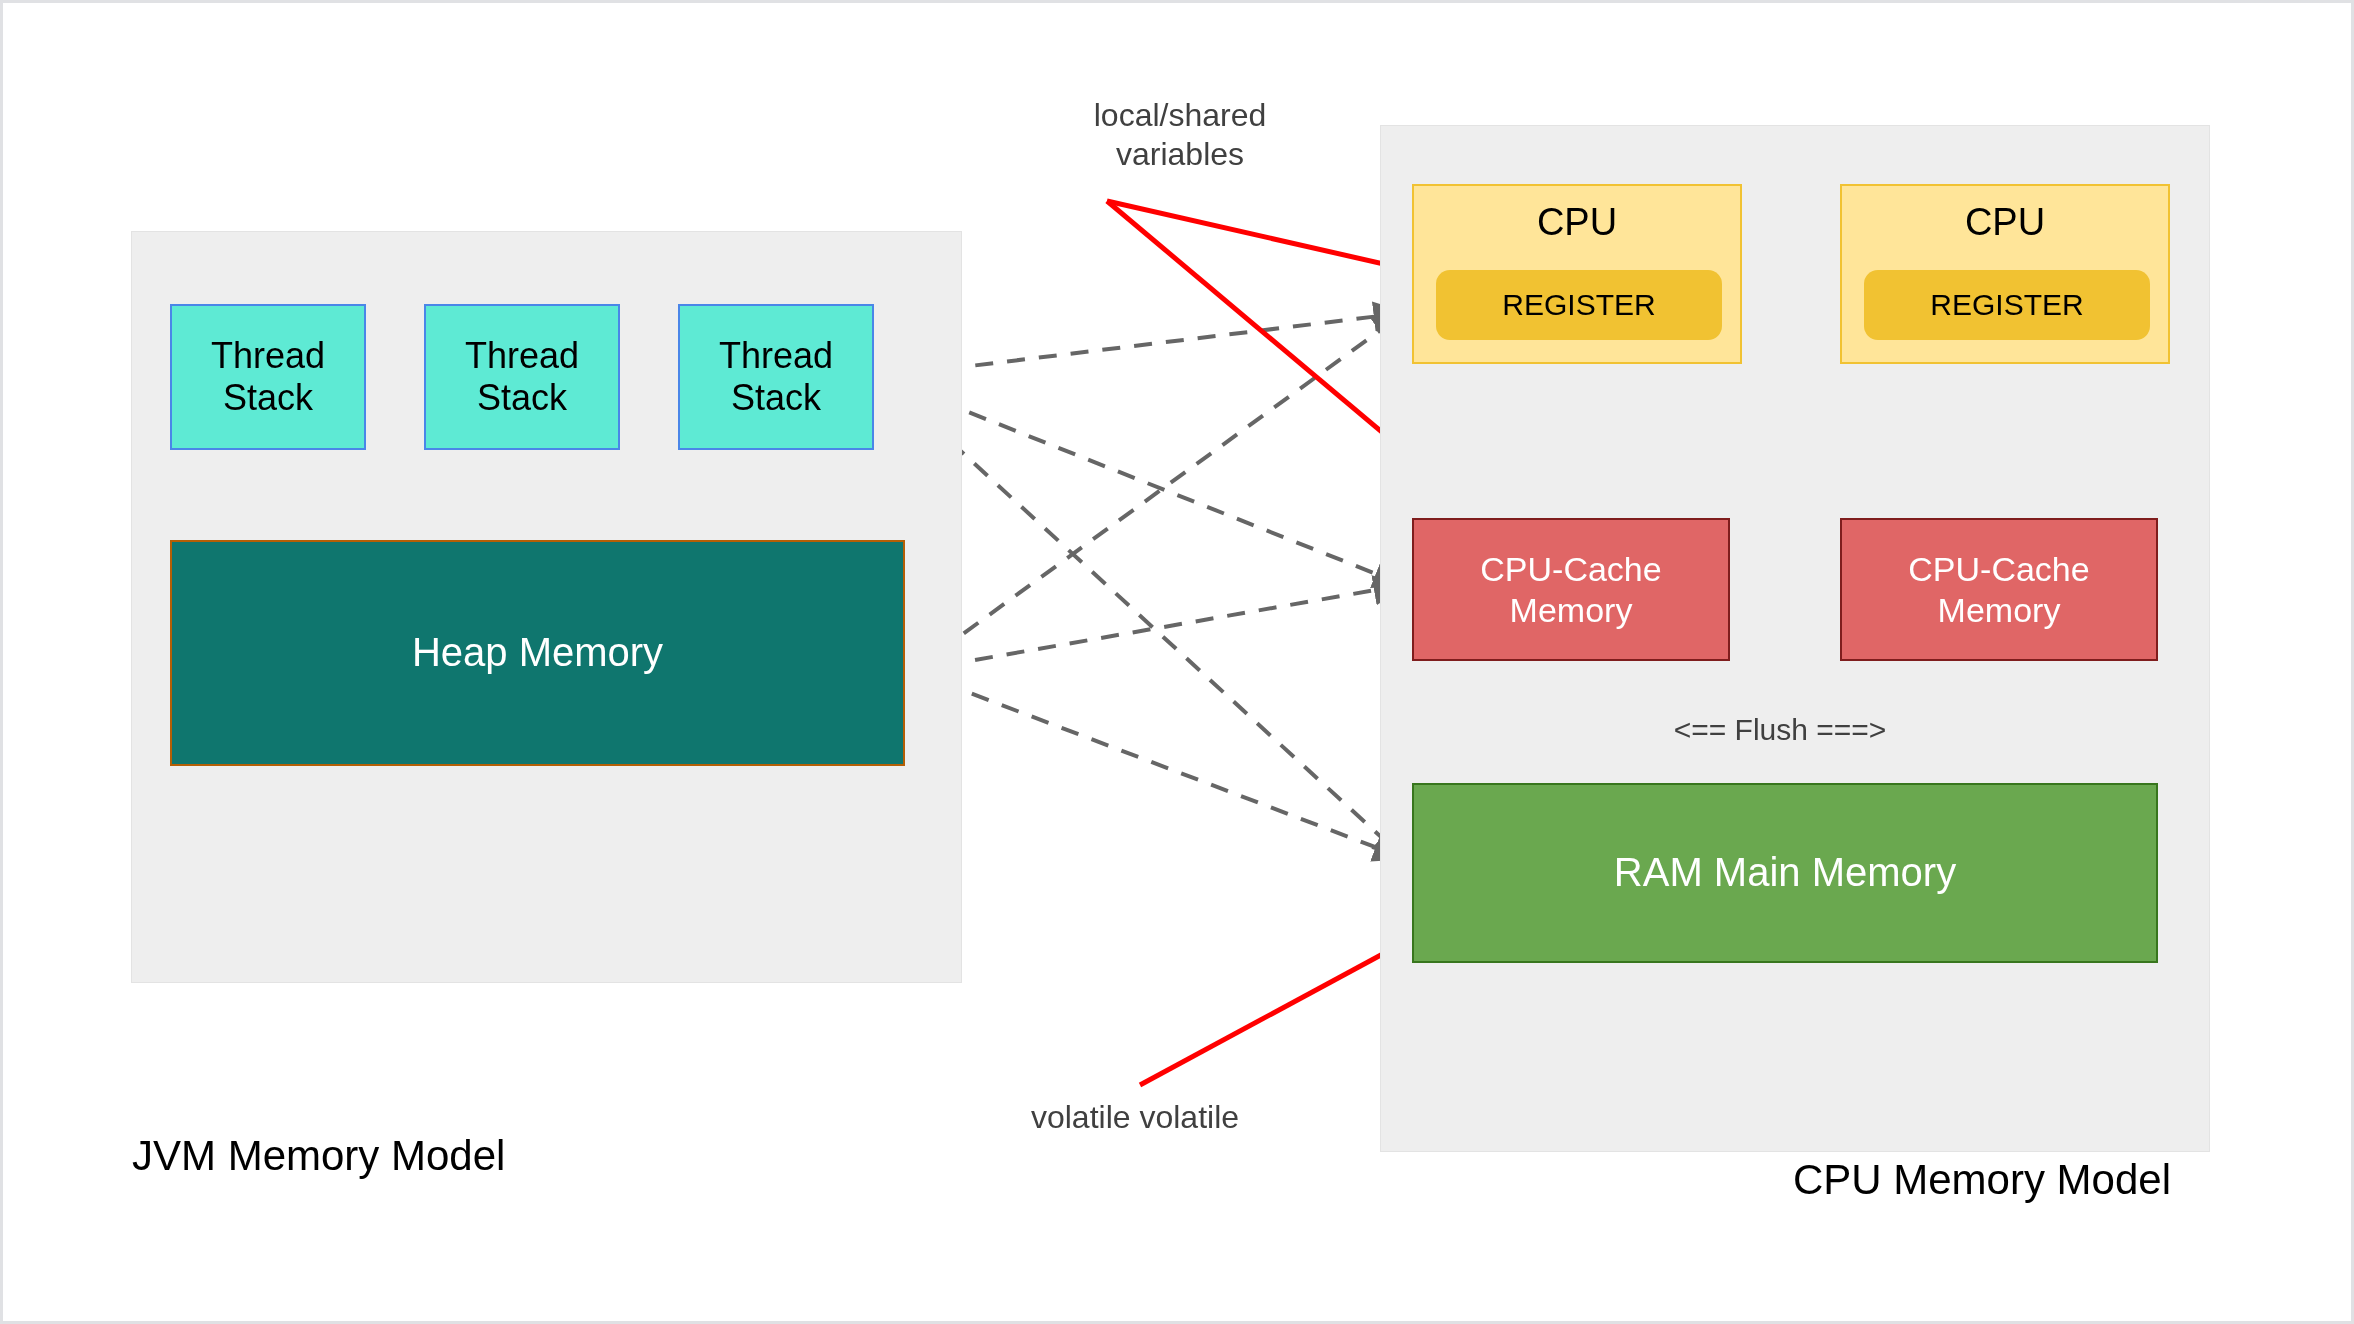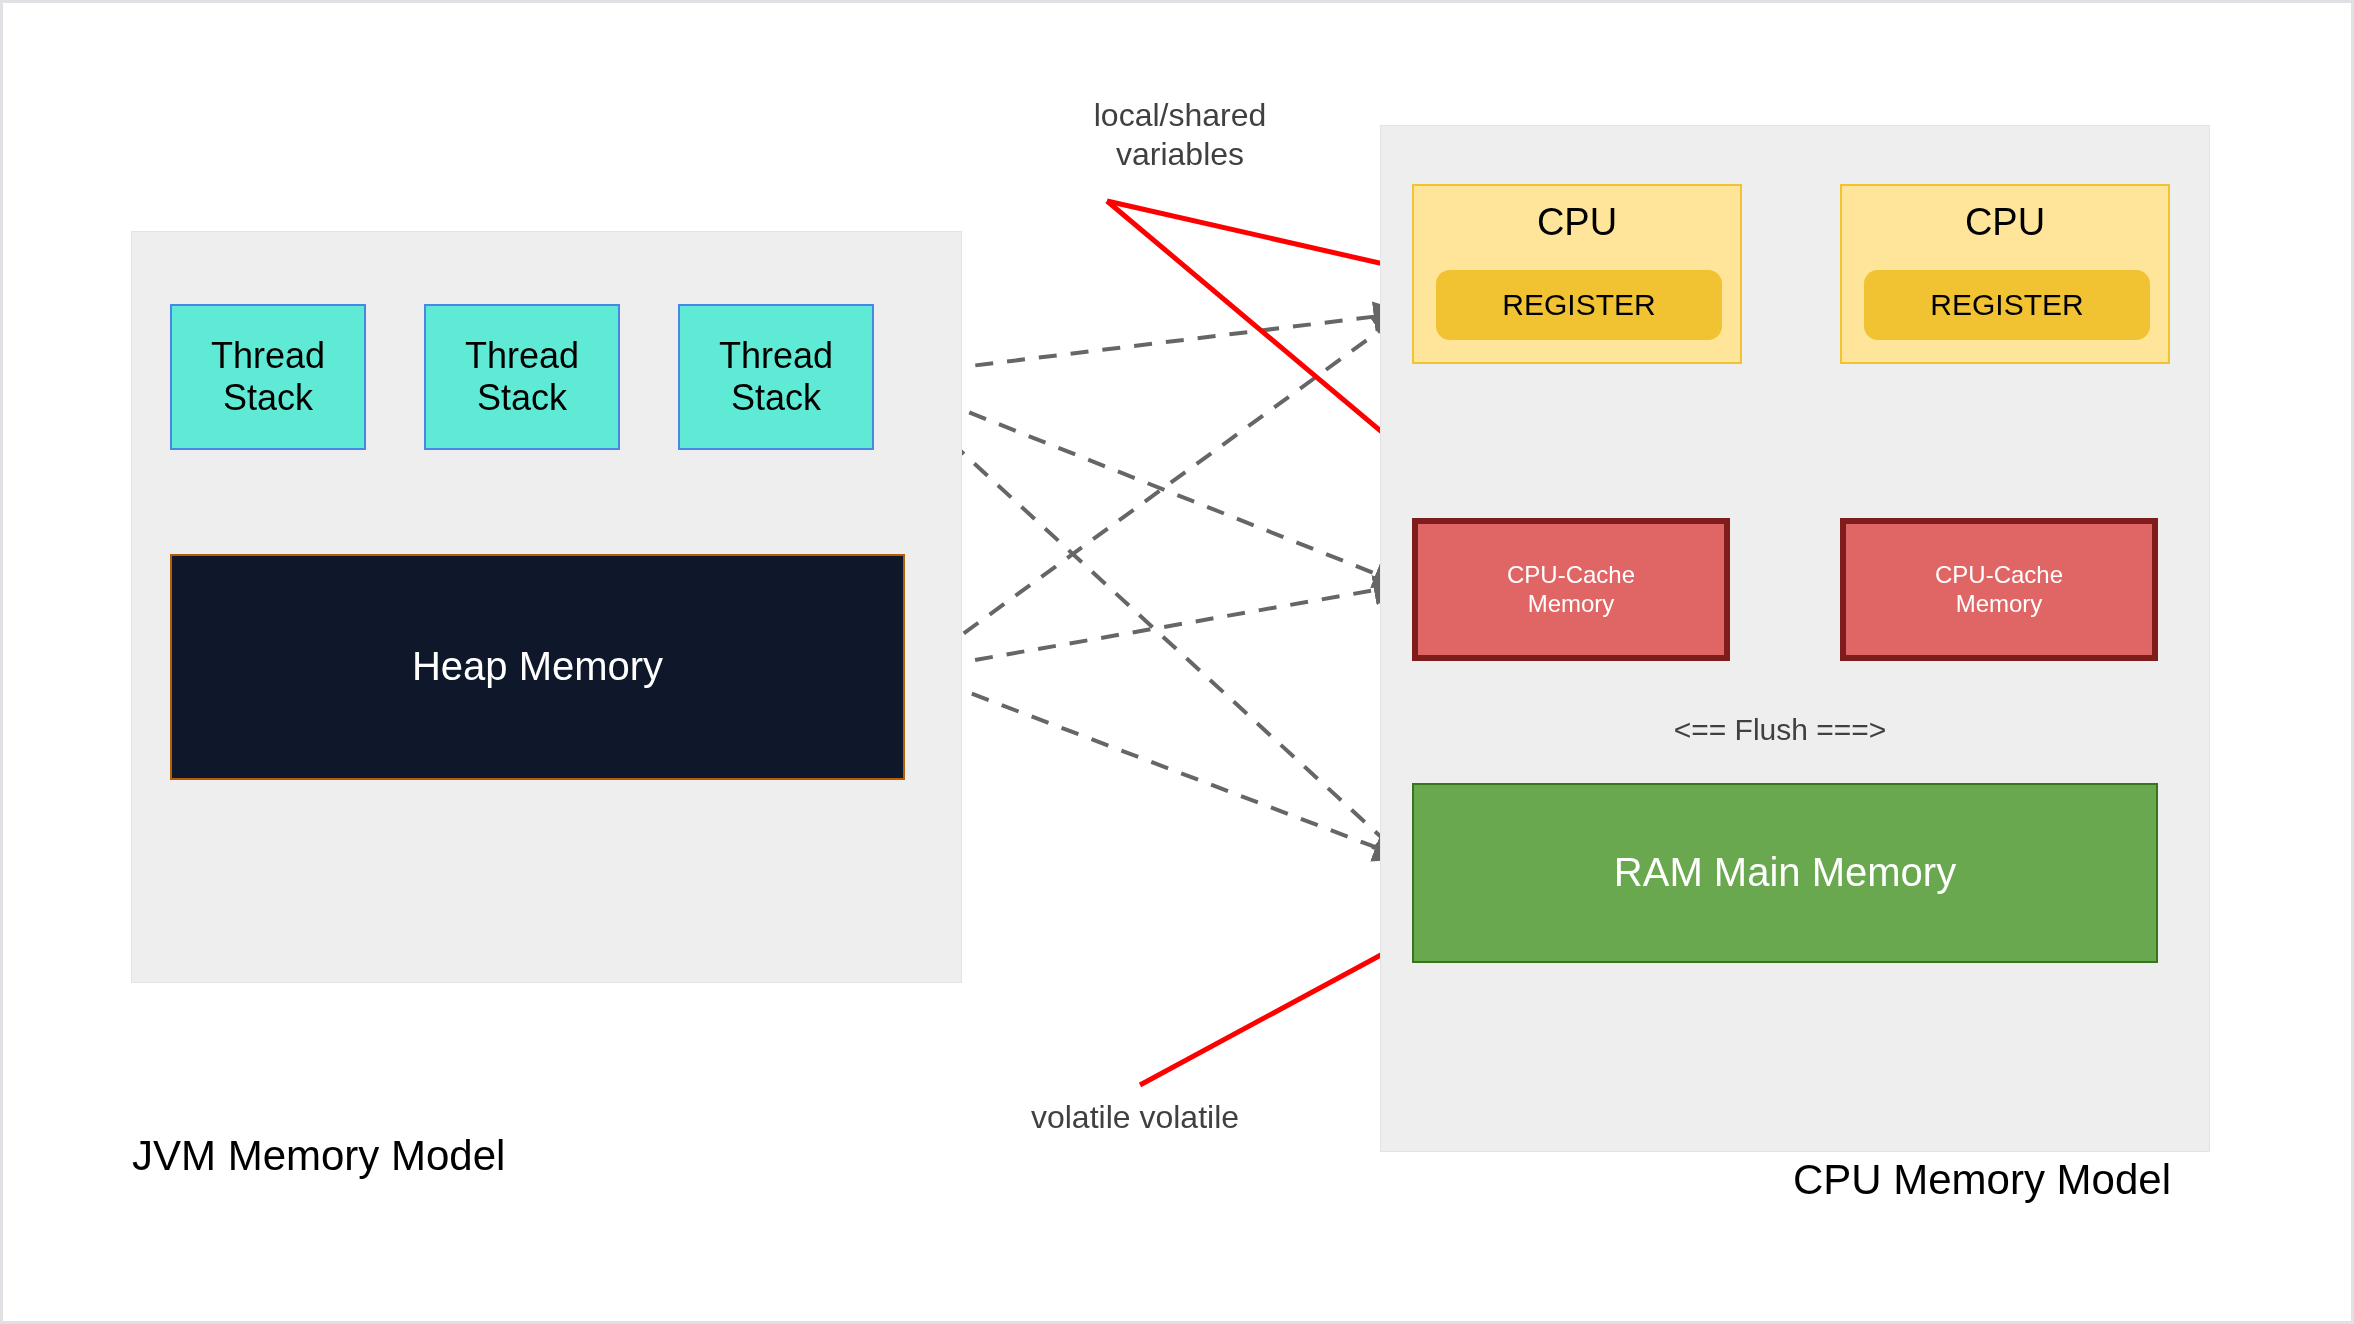--- a/index.html
+++ b/index.html
@@ -22,35 +22,35 @@
   .node{position:absolute;box-sizing:border-box;display:flex;
       align-items:center;justify-content:center;text-align:center;
       line-height:1.18;}
 
   .thread-stack{background:#5eead4;border:2px solid #4a86e8;color:#000000;
       font-size:36px;width:196px;height:146px;top:304px;}
   #thread-stack-0{left:170px;}
   #thread-stack-1{left:424px;}
   #thread-stack-2{left:678px;}
 
-  #heap-memory{left:170px;top:554px;width:735px;height:226px;
-      background:#0f172a;border:2px solid #b45f06;color:#ffffff;font-size:40px;}
+  #heap-memory{left:170px;top:540px;width:735px;height:226px;
+      background:#0f766e;border:2px solid #b45f06;color:#ffffff;font-size:40px;}
 
   .cpu-box{top:184px;width:330px;height:180px;background:#ffe599;
       border:2px solid #f1c232;}
   #cpu-box-0{left:1412px;}
   #cpu-box-1{left:1840px;}
   .cpu-label{position:absolute;top:14px;left:0;width:100%;text-align:center;
       font-size:38px;color:#000000;}
   .register{position:absolute;left:22px;top:84px;width:286px;height:70px;
       background:#f1c232;display:flex;align-items:center;justify-content:center;
       font-size:30px;color:#000000;border-radius:14px;}
 
   .cache-box{top:518px;width:318px;height:143px;background:#e06666;
-      border:6px solid #7f1d1d;color:#ffffff;font-size:24px;}
+      border:2px solid #7f1d1d;color:#ffffff;font-size:34px;}
   #cache-box-0{left:1412px;}
   #cache-box-1{left:1840px;}
 
   #ram-memory{left:1412px;top:783px;width:746px;height:180px;
       background:#6aa84f;border:2px solid #38761d;color:#ffffff;font-size:40px;}
 
   .ann-label{position:absolute;color:#404040;font-size:32px;line-height:1.22;
       text-align:center;white-space:pre-line;}
   #label-local-shared{left:1000px;top:96px;width:360px;}
   #label-volatile{left:985px;top:1098px;width:300px;}

